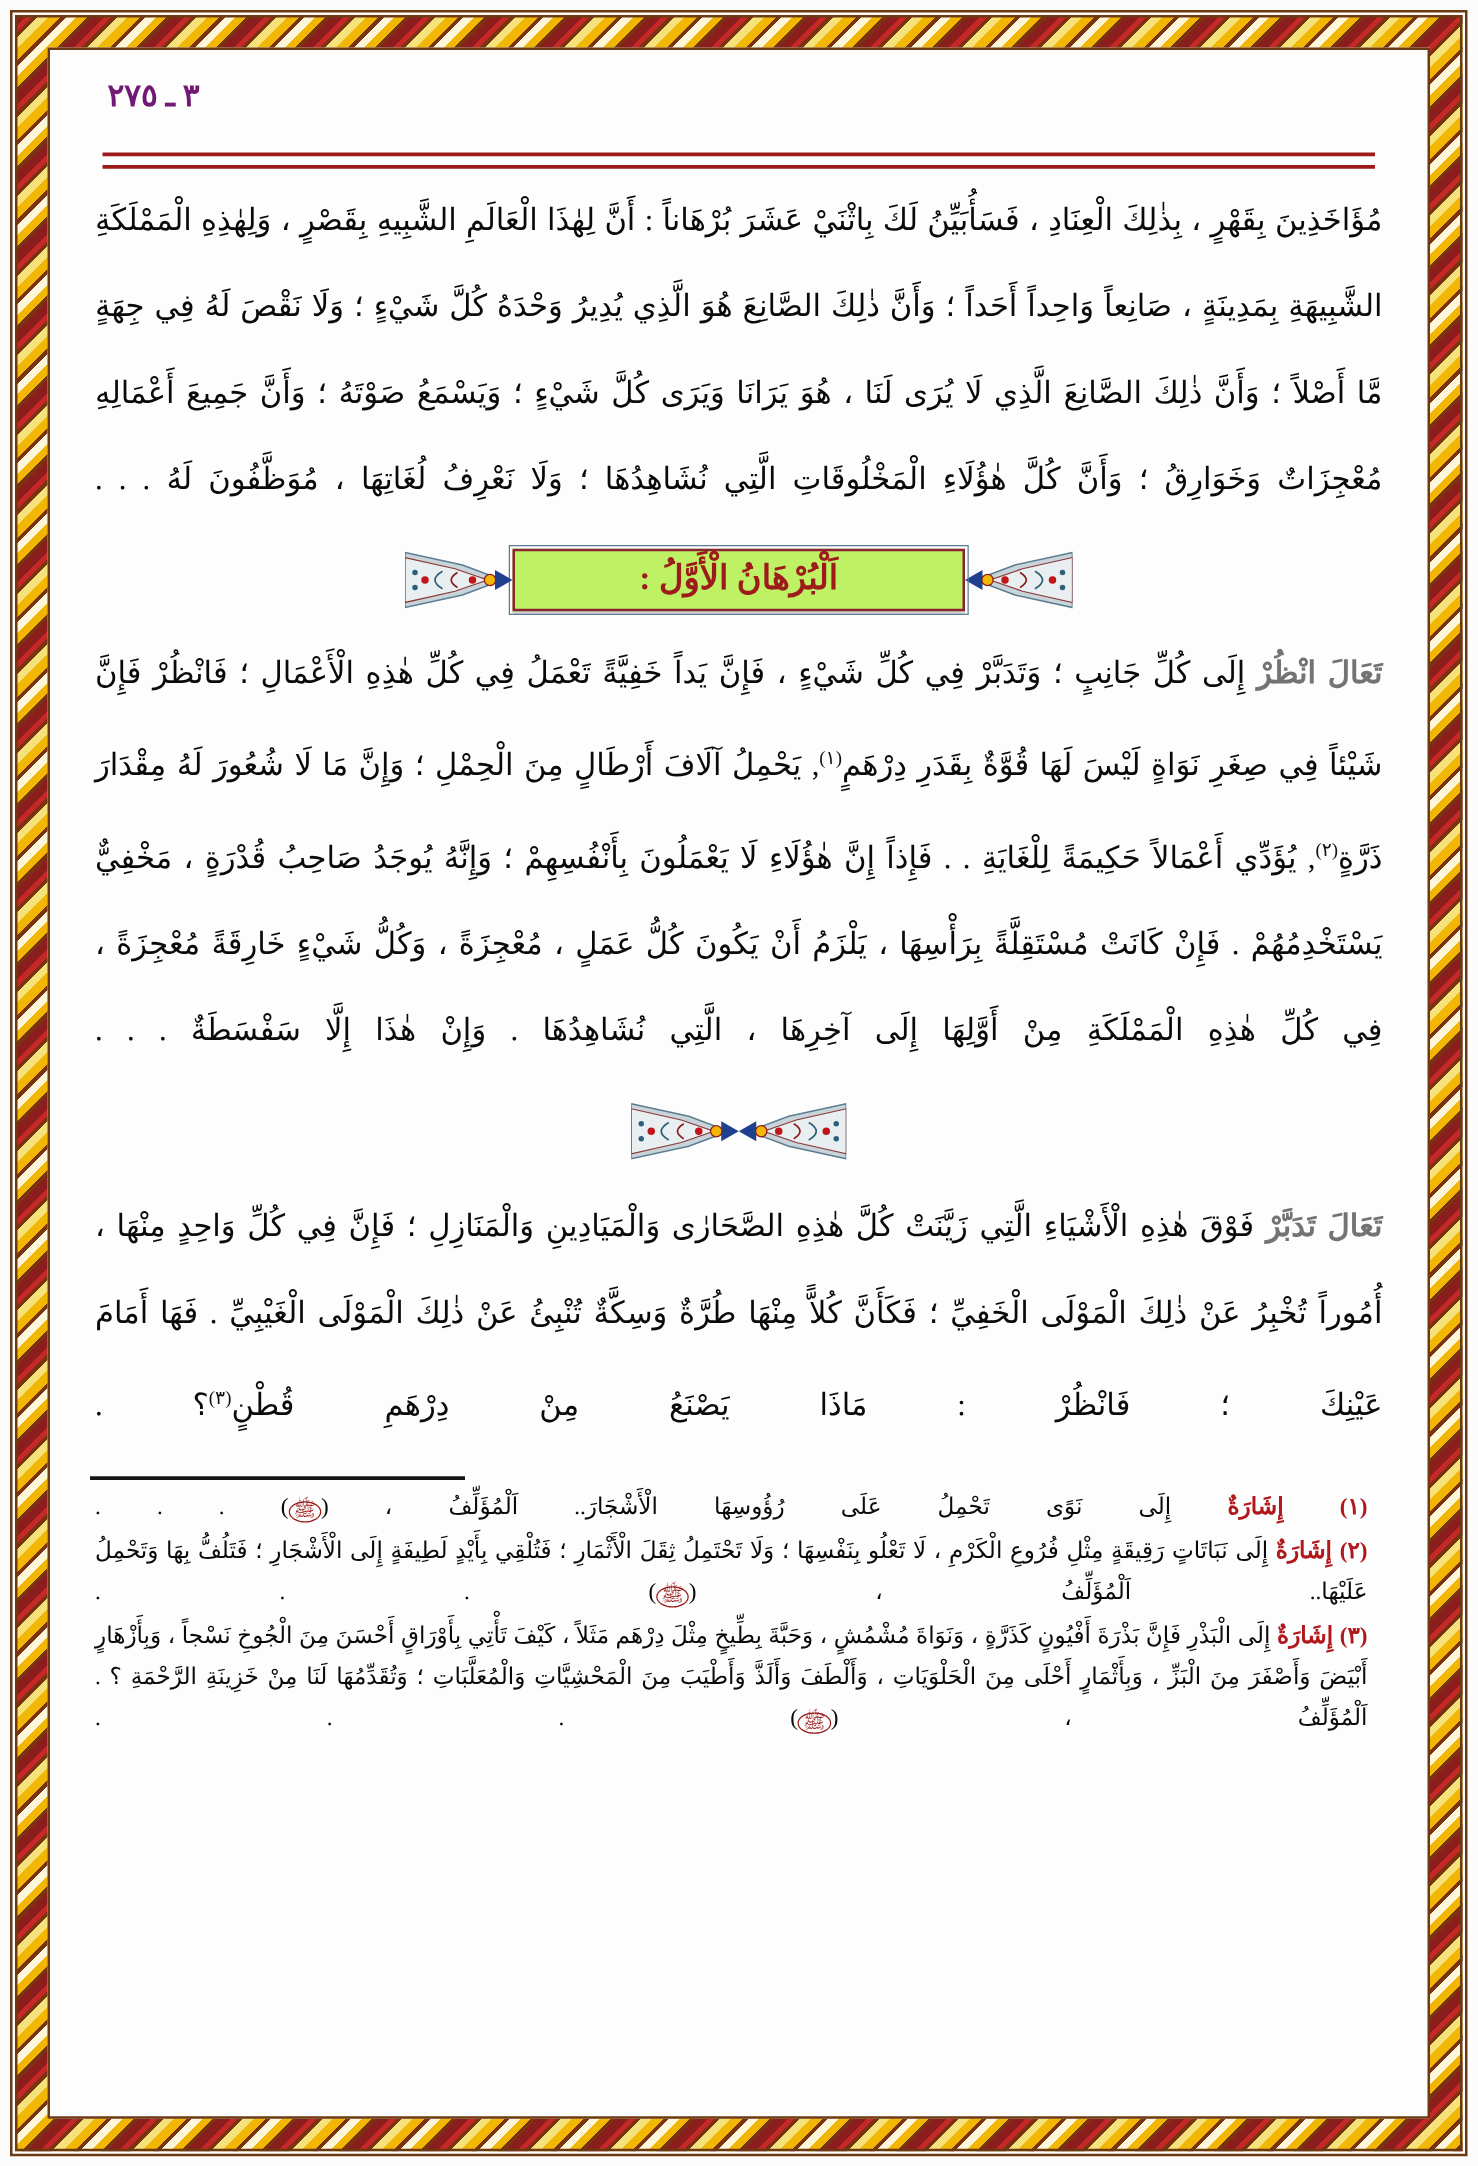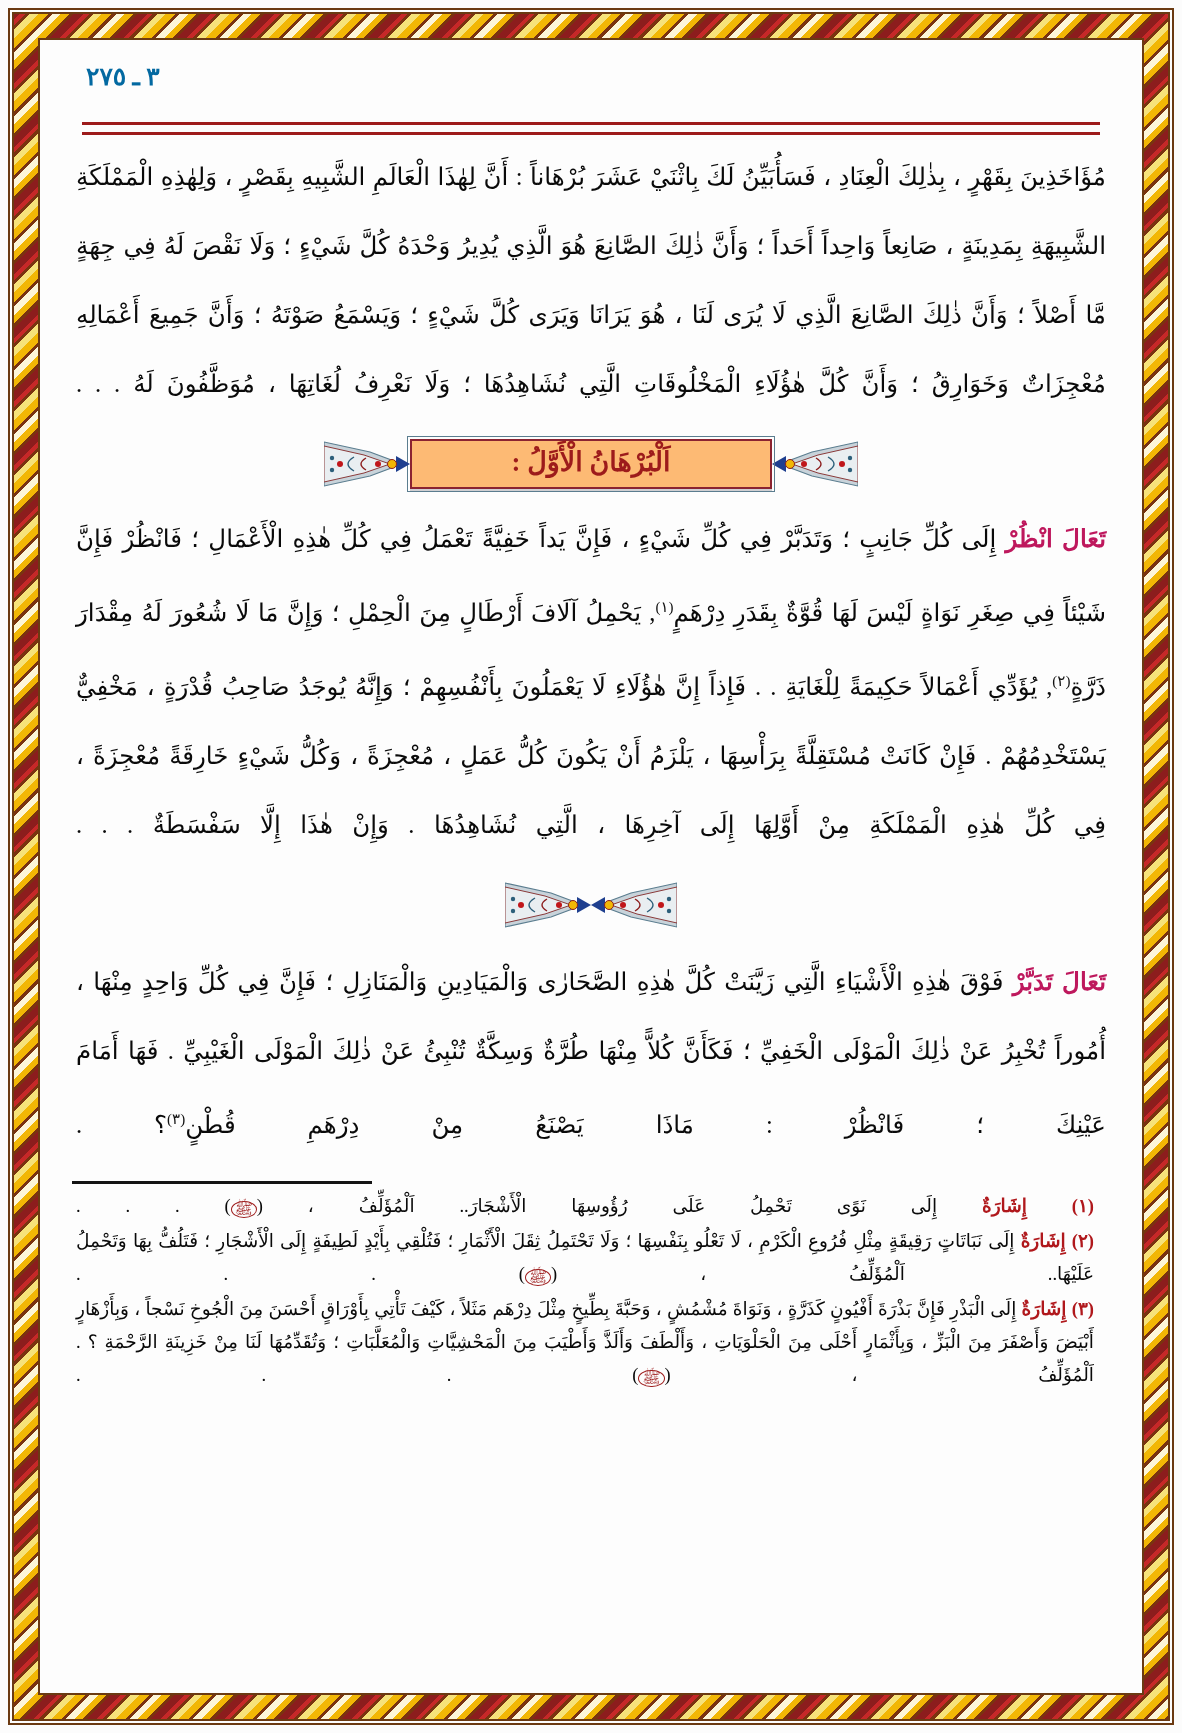--- a/index.html
+++ b/index.html
@@ -84,21 +84,21 @@
     text-align:center;
     color:#9d1b1b;
     font-size:26px;
     font-weight:bold;
     letter-spacing:0;
     line-height:1.3;
   }
   .page-number{
     position:absolute;
     left:14px;top:12px;
-    color:#0369a1;
+    color:#701a75;
     font-size:25px;
     font-weight:bold;
     direction:rtl;
   }
   .header-rule{
     position:absolute;
     left:10px;right:10px;top:72px;
     height:7px;
     border-top:3px solid #9d1b1b;
     border-bottom:3px solid #9d1b1b;
@@ -112,41 +112,41 @@
     color:#0a0a0a;
     font-size:24.5px;
     line-height:69px;
     margin:0;
     padding:0 4px;
     word-spacing:1px;
   }
   .par-intro{ margin-top:14px; }
   .par-b1{ margin-top:10px; }
   .par-b2{ margin-top:12px; }
-  .body-par .hl{ color:#be185d; font-weight:bold; }
+  .body-par .hl{ color:#737373; font-weight:bold; }
   .body-par sup{ font-size:15px; color:#111; vertical-align:super; }
 
   
   .heading-wrap{
     display:flex;
     align-items:center;
     justify-content:center;
     margin:16px 0 10px 0;
     height:60px;
   }
   .orn-wing{
     width:86px;height:52px;
     flex:0 0 auto;
   }
   .orn-wing svg{display:block;}
   .heading-box{
     border:2px solid #8b2331;
     outline:1px solid #5b7d8f;
     outline-offset:2px;
-    background:#fdba74;
+    background:#bef264;
     padding:3px 34px 6px 34px;
     min-width:290px;
     text-align:center;
     box-shadow:0 2px 0 rgba(120,120,130,.35);
   }
   .heading-box .htxt{
     color:#9d1b1b;
     font-size:27px;
     font-weight:bold;
     line-height:1.35;

